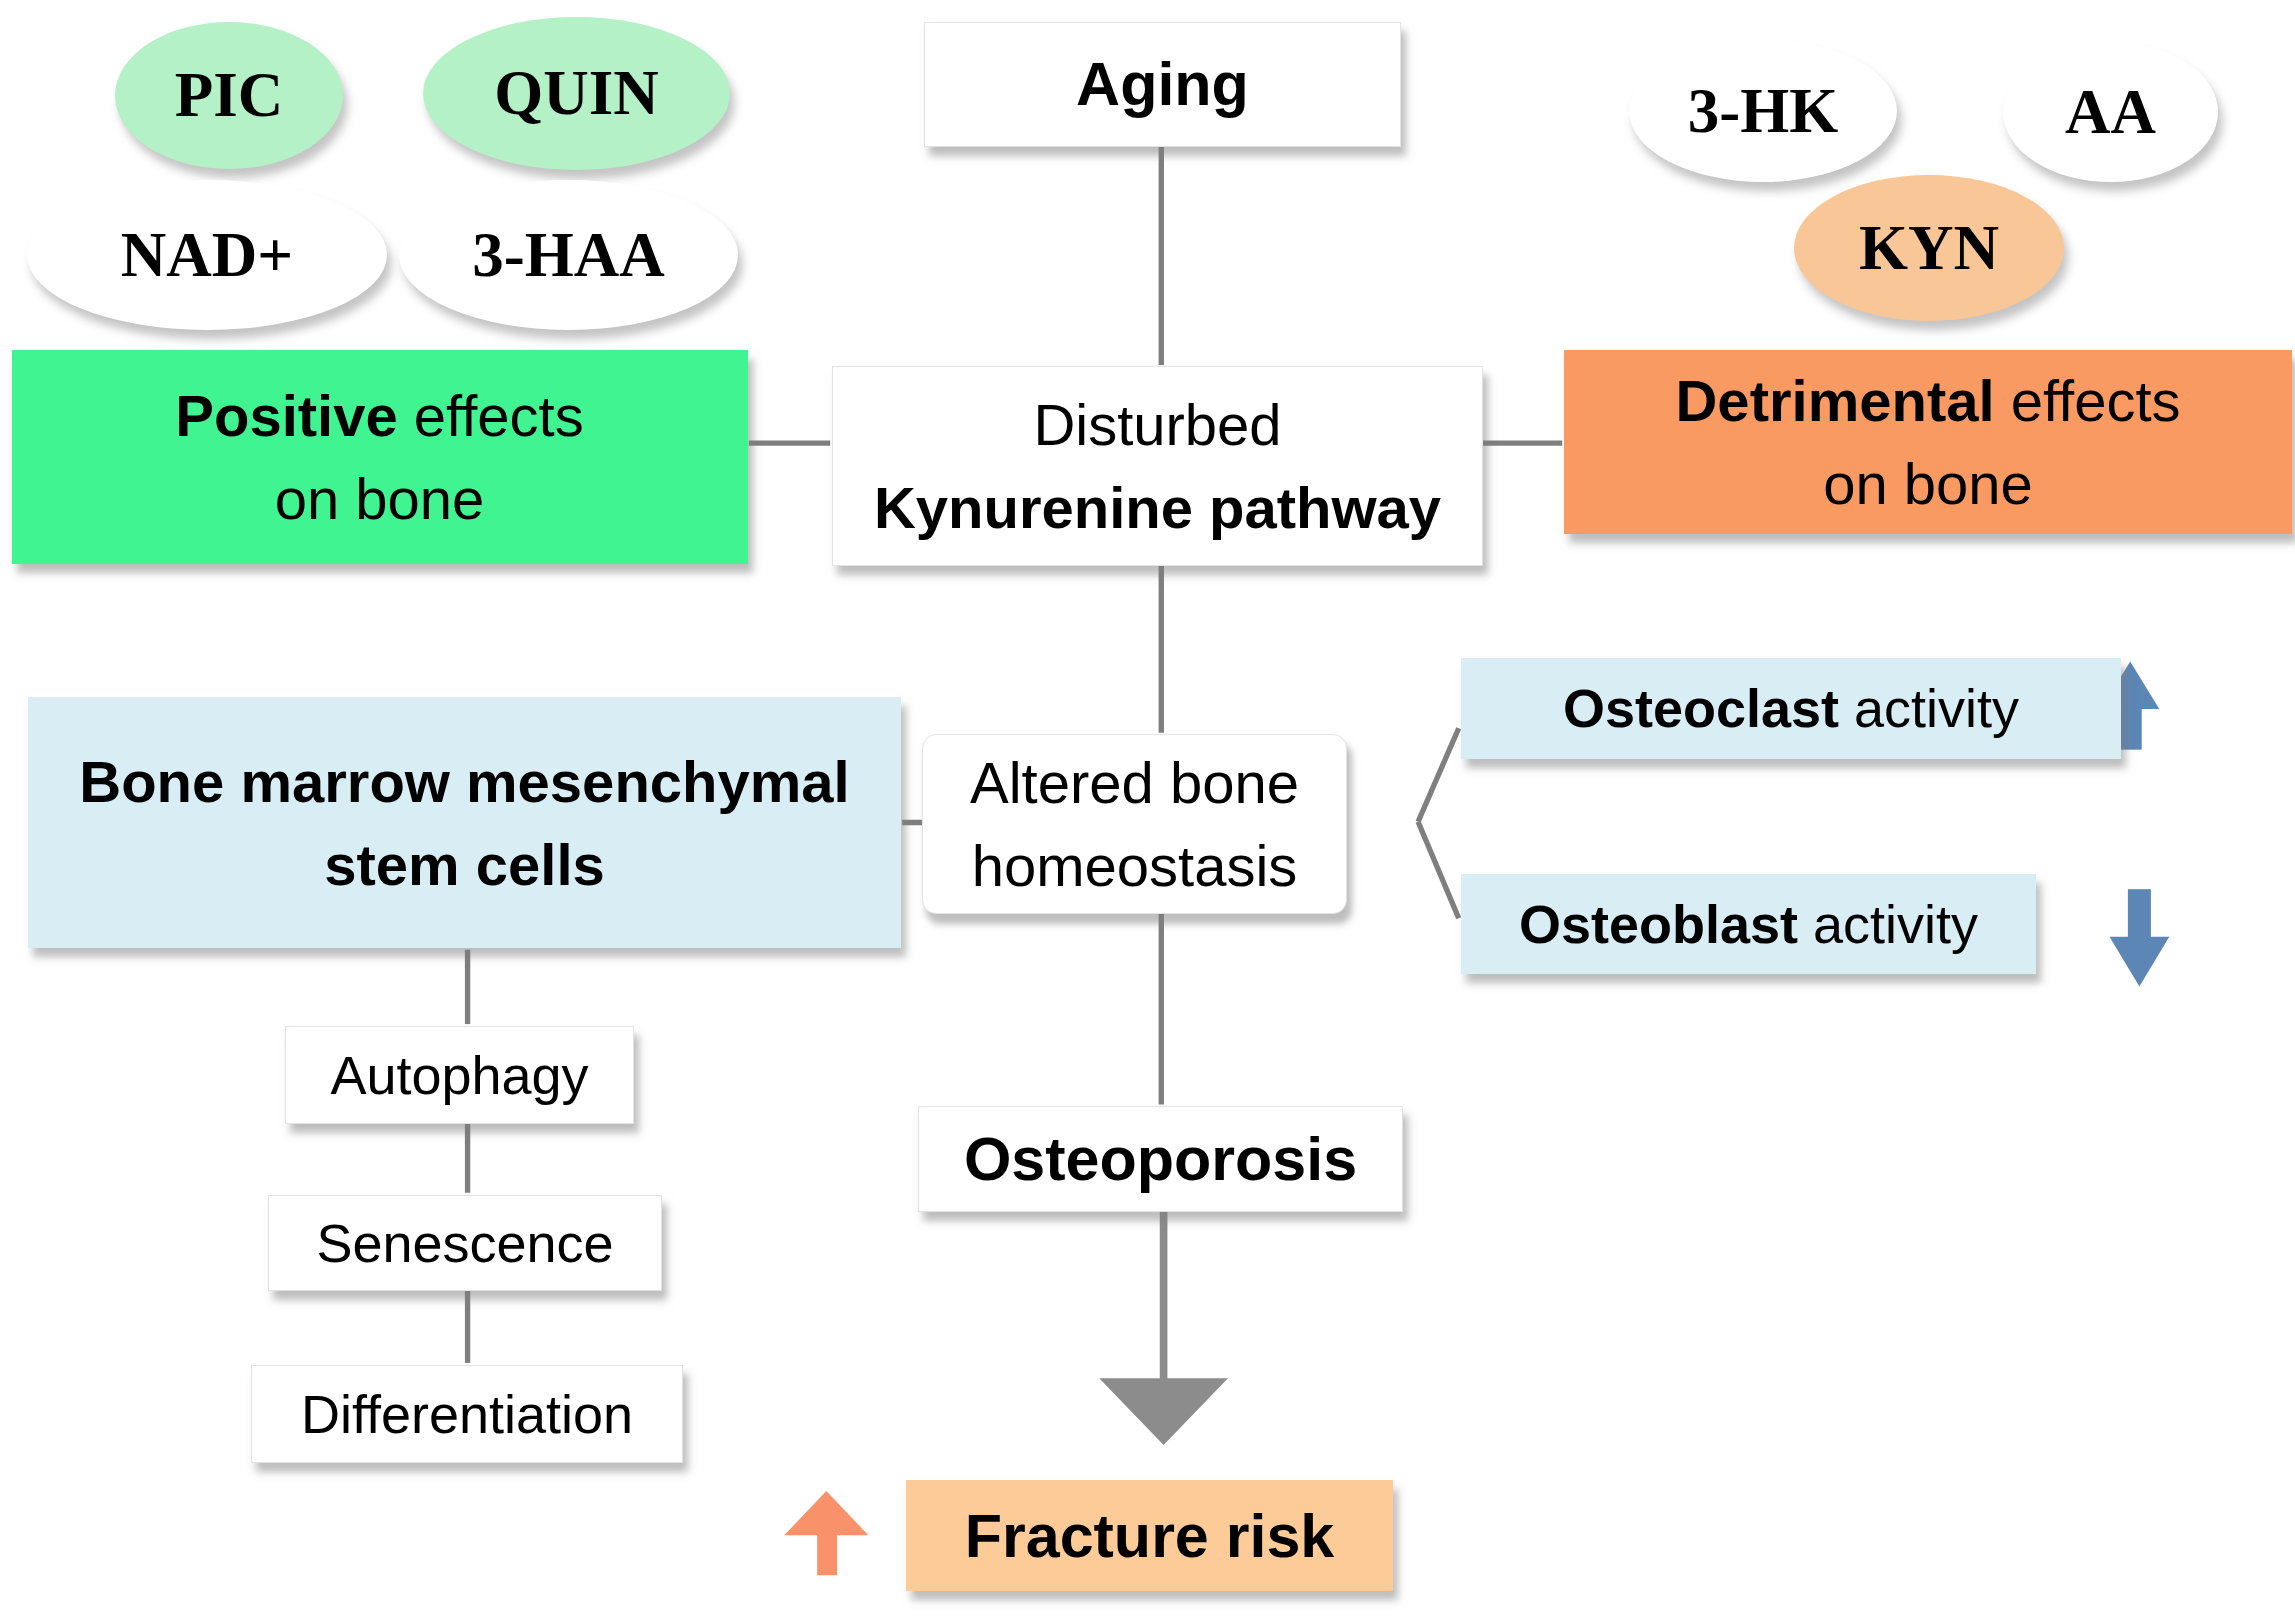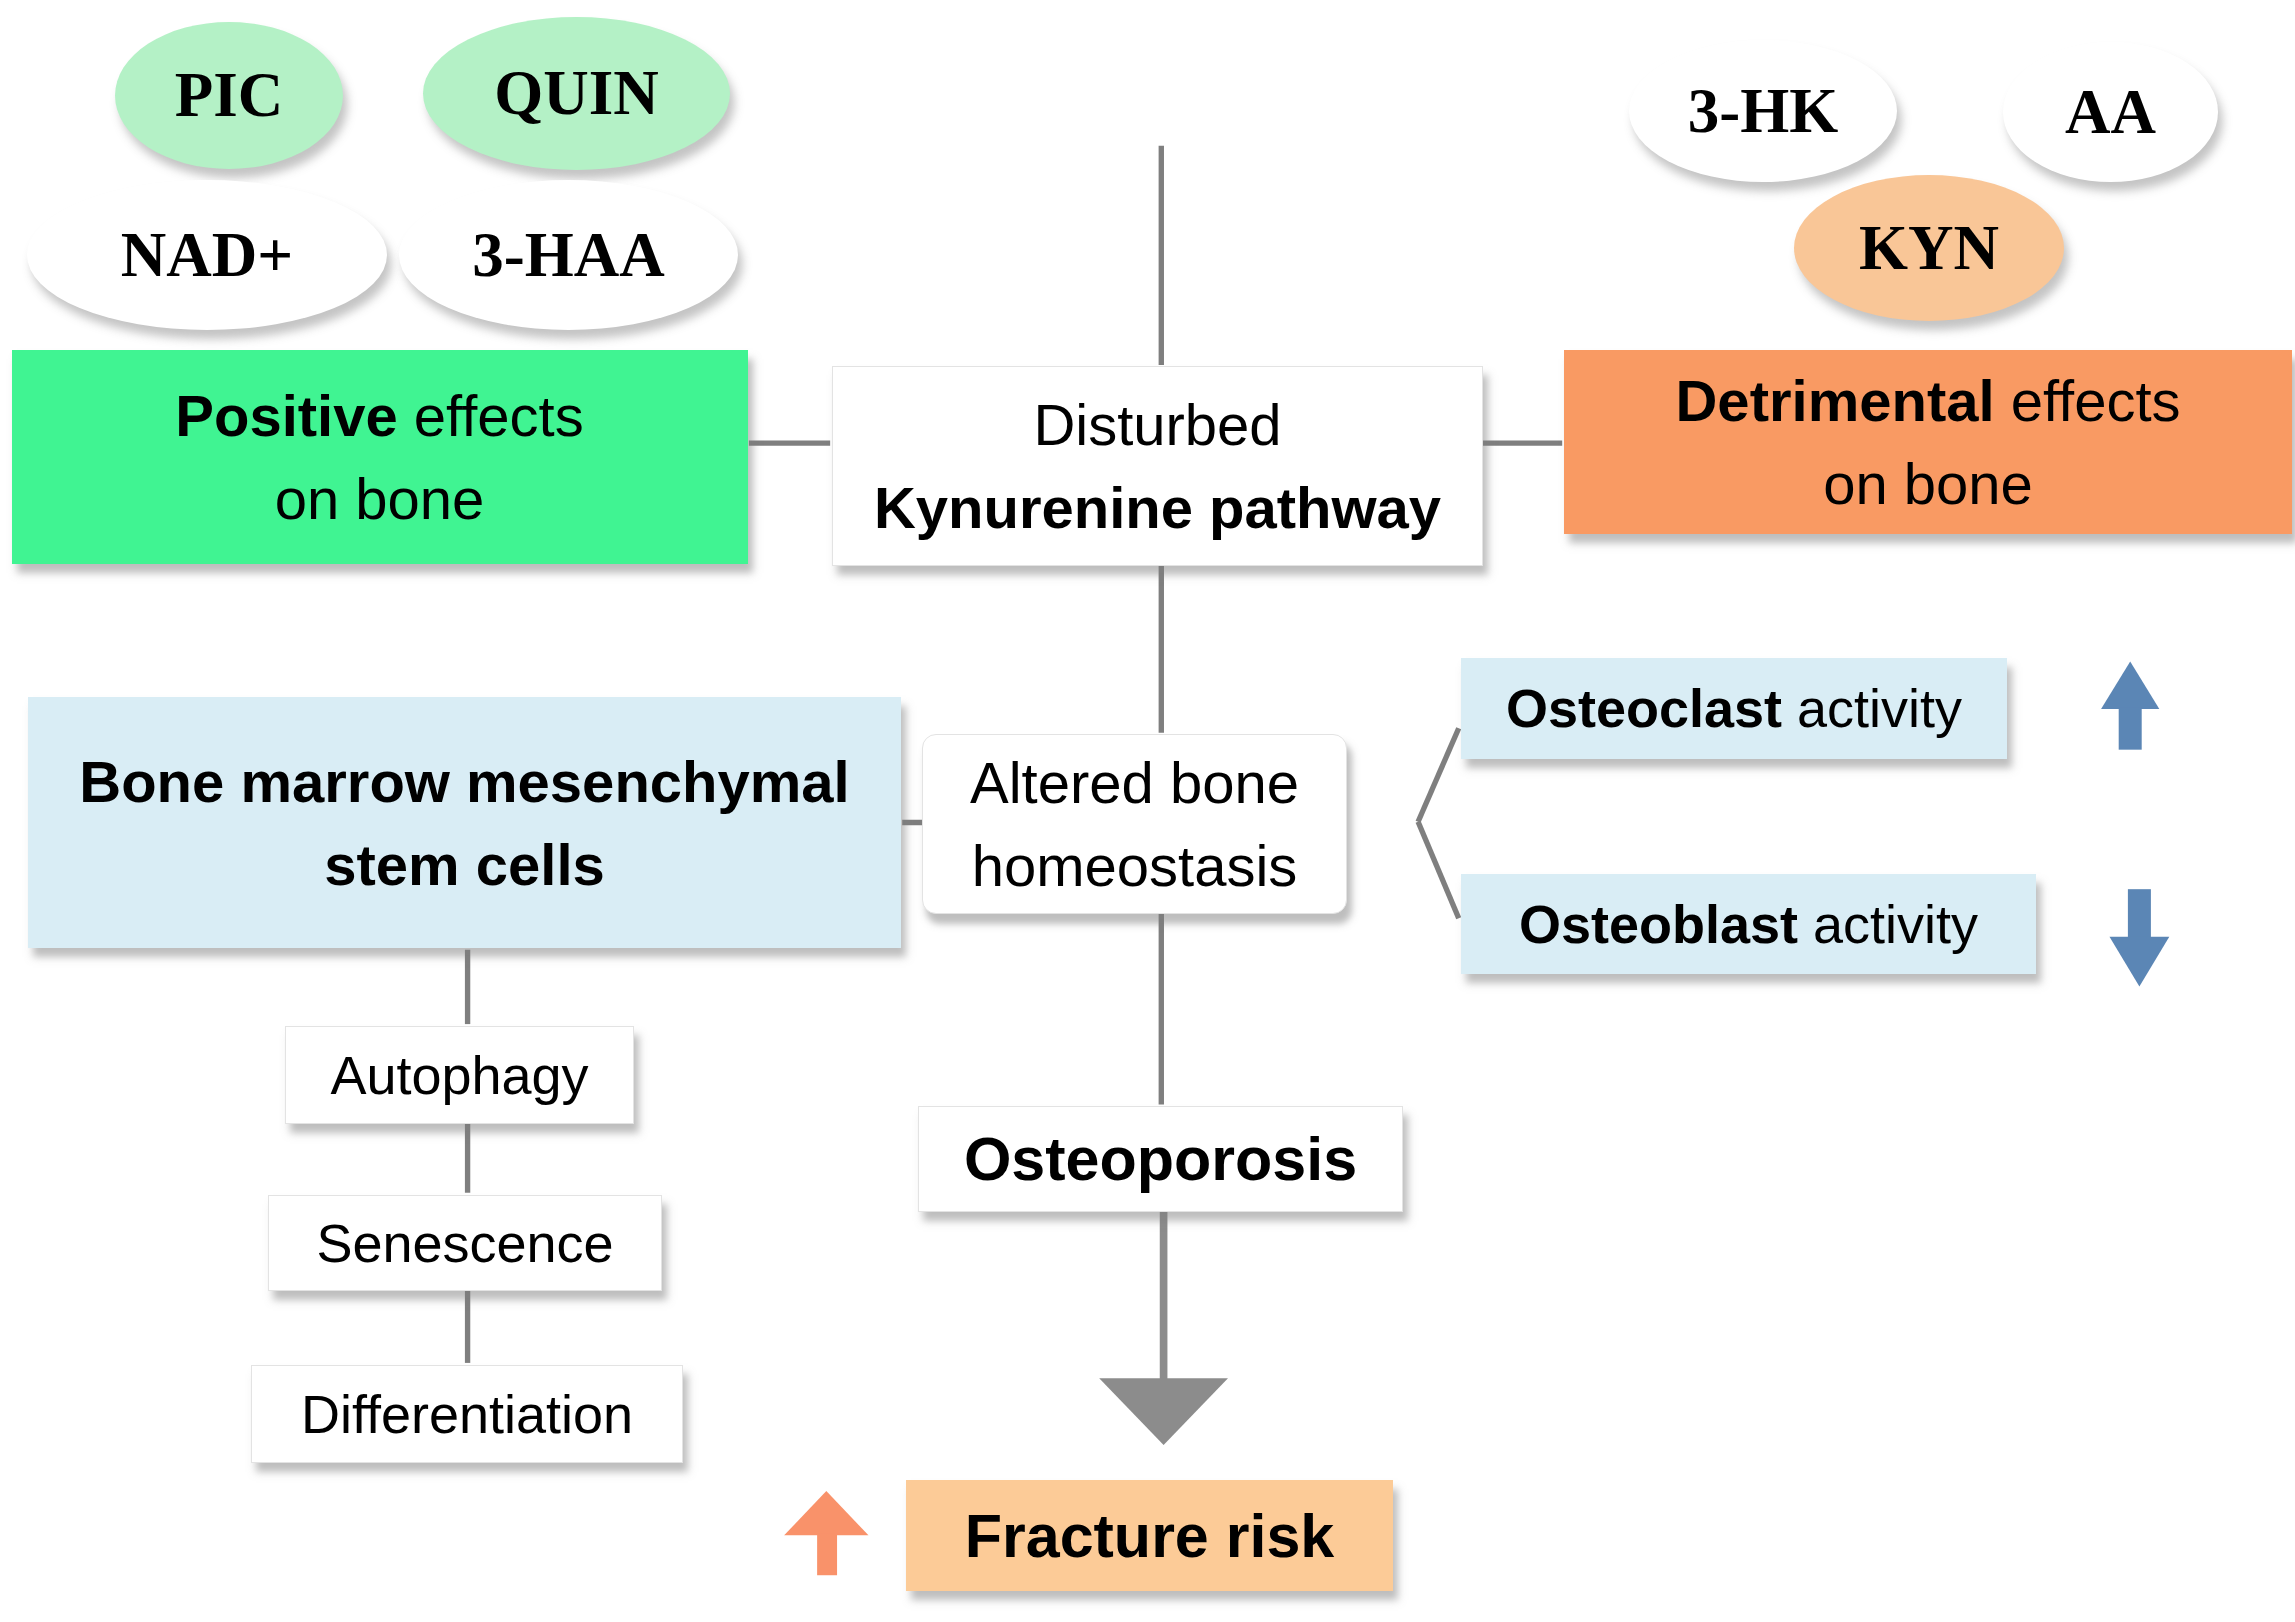--- a/index.html
+++ b/index.html
@@ -82,20 +82,23 @@
   <div class="ellipse ewhite" style="left:1629px;top:40px;width:268px;height:142px;">
     <span>3-HK</span>
   </div>
   <div class="ellipse ewhite" style="left:2003px;top:42px;width:215px;height:140px;">
     <span>AA</span>
   </div>
   <div class="ellipse epeach" style="left:1794px;top:175px;width:270px;height:146px;">
     <span>KYN</span>
   </div>
 
+  <div class="node whitebox t80b" style="left:924px;top:21.5px;width:475px;height:123px;">
+    <span>Aging</span>
+  </div>
 
   <div class="node greenbox t75" style="left:11.5px;top:350px;width:736px;height:214px;">
     <div><span class="b">Positive</span><span> effects</span></div>
     <div>on bone</div>
   </div>
 
   <div class="node whitebox t75" style="left:832px;top:366px;width:649px;height:198px;">
     <div>Disturbed</div>
     <div class="b">Kynurenine pathway</div>
   </div>
@@ -108,21 +111,21 @@
   <div class="node bluebox t75" style="left:28px;top:697px;width:873px;height:251px;">
     <div class="b">Bone marrow mesenchymal</div>
     <div class="b">stem cells</div>
   </div>
 
   <div class="node whitebox t75" style="left:922px;top:734px;width:423px;height:178px;border-radius:14px;">
     <div>Altered bone</div>
     <div>homeostasis</div>
   </div>
 
-  <div class="node bluebox t70" style="left:1461px;top:658px;width:546px;height:101px;">
+  <div class="node bluebox t70" style="left:1461px;top:658px;width:660px;height:101px;">
     <div><span class="b">Osteoclast</span><span> activity</span></div>
   </div>
 
   <div class="node bluebox t70" style="left:1461px;top:874px;width:575px;height:100px;">
     <div><span class="b">Osteoblast</span><span> activity</span></div>
   </div>
 
   <div class="node whitebox t70" style="left:285px;top:1026px;width:347px;height:96px;">
     <span>Autophagy</span>
   </div>

